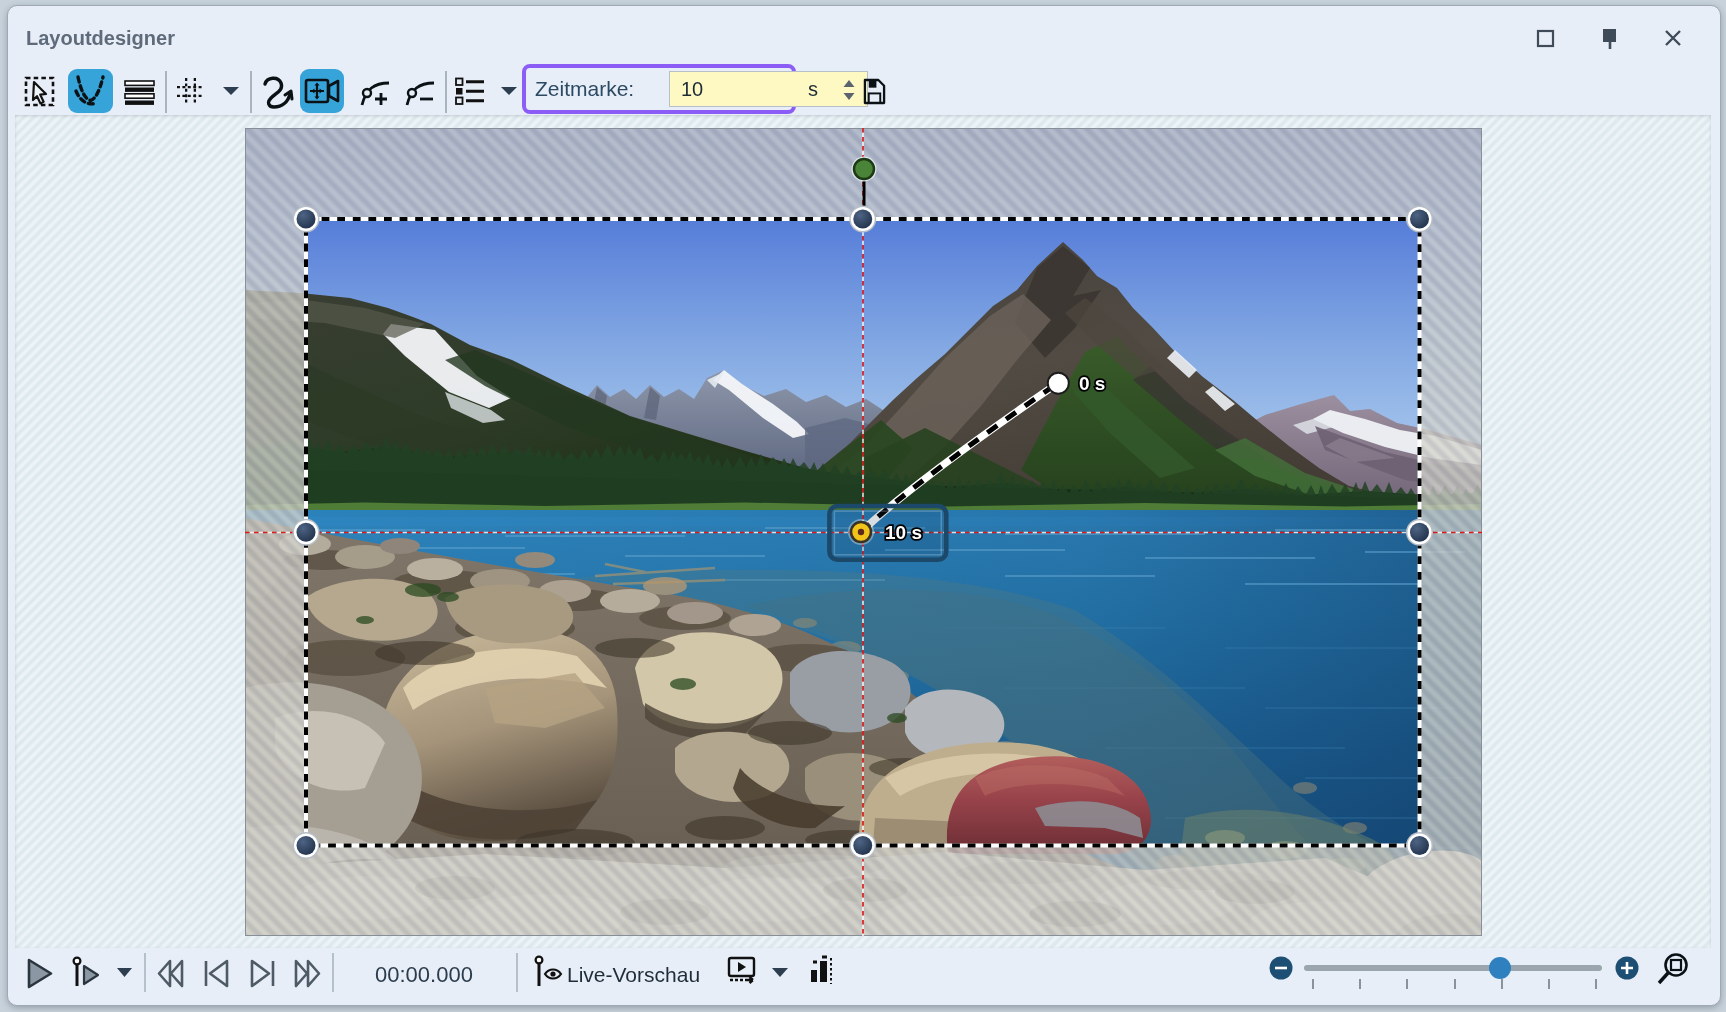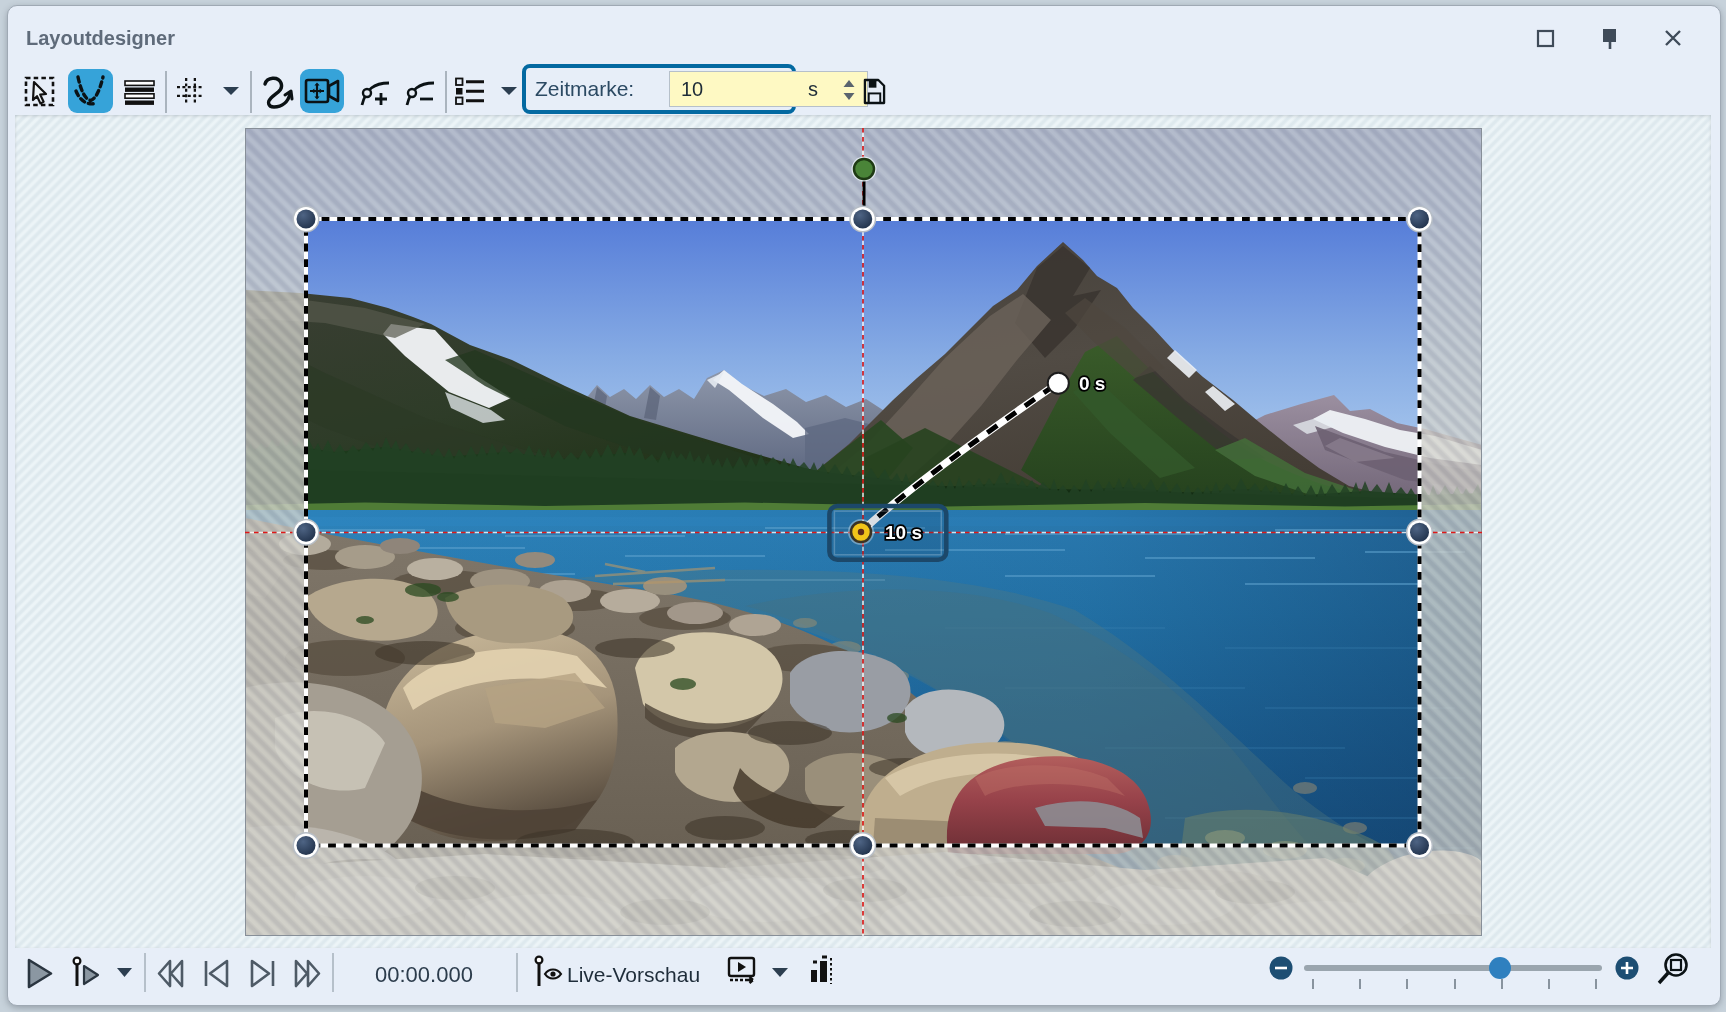--- a/index.html
+++ b/index.html
@@ -8,21 +8,21 @@
   #win{position:absolute;left:7px;top:5px;width:1712px;height:999px;
     background:#e7eef8;border:1px solid #9fa9b4;border-radius:10px;
     box-shadow:0 2px 6px rgba(60,70,80,.35);}
   #title{position:absolute;left:26px;top:27px;font-size:20px;font-weight:bold;color:#5f6b7a;}
   #canvas{position:absolute;left:15px;top:115px;width:1696px;height:833px;
     background:repeating-linear-gradient(135deg,#dee9ee 0 1.4px,#ecf4f7 3.5px 4.9px,#dee9ee 7px 7.1px);
     box-shadow:inset 0 1px 3px rgba(90,100,110,.25);}
   .sep{position:absolute;width:2px;background:#aab4be;}
   .icon{position:absolute;}
   #zpanel{position:absolute;left:522px;top:64px;width:274px;height:50px;
-    border:4px solid #0369a1;border-radius:8px;background:#e7eef8;box-sizing:border-box;}
+    border:4px solid #8b5cf6;border-radius:8px;background:#e7eef8;box-sizing:border-box;}
   #zlabel{position:absolute;left:9px;top:9px;font-size:21px;color:#2c4a63;}
   #zinput{position:absolute;left:143px;top:3px;width:199px;height:36px;background:#fef9c3;
     border:1px solid #b6c0ca;box-sizing:border-box;}
   #znum{position:absolute;left:11px;top:6px;font-size:20px;color:#1e2c38;}
   #zs{position:absolute;left:138px;top:6px;font-size:20px;color:#1e2c38;}
   #bottombar{position:absolute;left:8px;top:948px;width:1710px;height:56px;}
 </style>
 </head>
 <body>
 <div id="win"></div>

